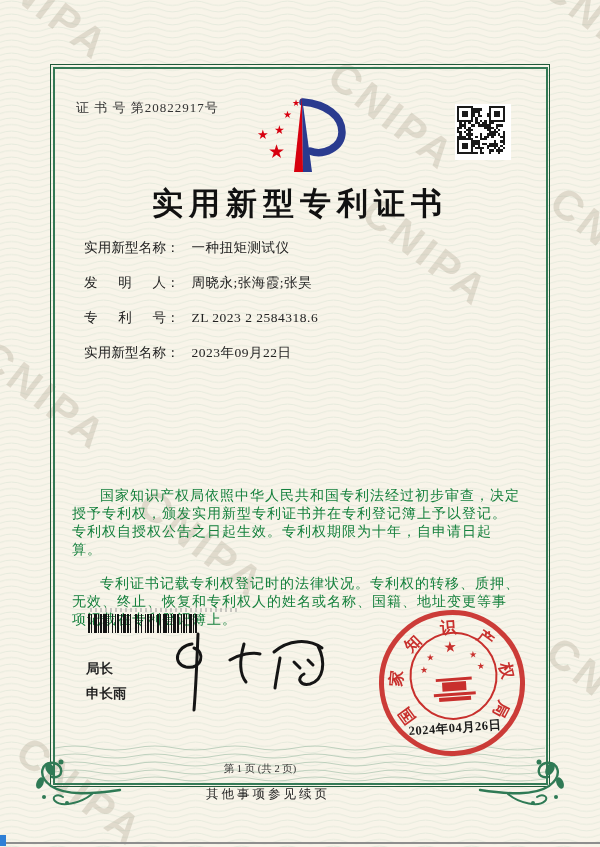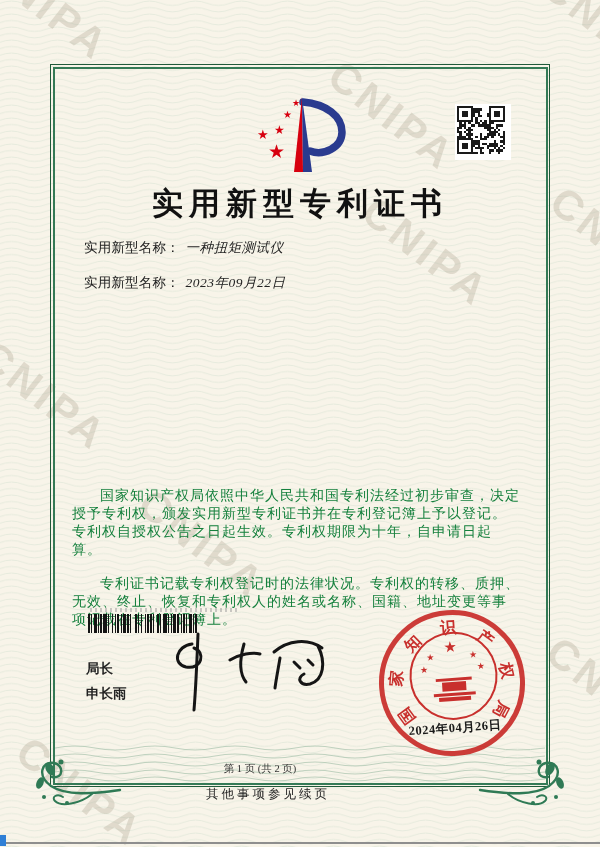--- a/index.html
+++ b/index.html
@@ -38,21 +38,21 @@
   .qr{left:455px;top:104px;width:52px;height:52px;background:#fff;padding:2px;}
 
   .title{left:0;top:183px;width:600px;text-align:center;font-size:31px;font-weight:700;
          letter-spacing:6px;color:#111;}
 
   
   .fields{left:76px;top:237px;width:450px;font-size:13.5px;color:#222;}
   .frow{margin-bottom:13px;line-height:22px;position:relative;white-space:nowrap;}
   .flabel{display:inline-block;width:82px;text-align:justify;text-align-last:justify;vertical-align:top;margin-left:8px;}
   .fcolon{display:inline-block;vertical-align:top;}
-  .fvalue{display:inline-block;margin-left:6px;vertical-align:top;letter-spacing:.5px;font-style:italic;}
+  .fvalue{display:inline-block;margin-left:12px;vertical-align:top;letter-spacing:.5px;}
   .fsecond{position:absolute;left:218px;top:0;}
 
   .paras{left:72px;top:487px;width:448px;font-size:14px;line-height:18px;color:#15803d;letter-spacing:1px;}
   .paras p{margin:0 0 16px 0;text-indent:2em;}
 
   .tinytext{left:90px;top:608px;width:148px;height:4px;opacity:.5;
             background:repeating-linear-gradient(90deg,#9a9a9a 0 2px,transparent 2px 5px);}
   .barcode{left:88px;top:614px;}
 
   .officer{left:86px;top:656px;font-family:"Liberation Sans","DejaVu Sans",sans-serif;
@@ -142,20 +142,21 @@
     </g>
     <g fill="#2f7a55">
       <ellipse cx="20" cy="13" rx="4" ry="7" transform="rotate(-28 20 13)"></ellipse>
       <ellipse cx="10" cy="27" rx="3.5" ry="6" transform="rotate(22 10 27)"></ellipse>
       <circle cx="31" cy="6" r="2.5"></circle>
       <circle cx="14" cy="41" r="2"></circle>
       <circle cx="37" cy="47" r="2"></circle>
     </g>
   </svg>
 
+  <div class="abs cert-no">证 书 号 第20822917号</div>
 
   <div class="abs logo">
     <svg width="100" height="88" viewBox="0 0 100 88" xmlns="http://www.w3.org/2000/svg">
       <path d="M51,10 C74,12 90,24 90,40 C90,56 71,64 58,59" fill="none" stroke="#2a3b8f" stroke-width="7.5" stroke-linecap="round"></path>
       <polygon points="50,5 42,80 51,80" fill="#d7000f"></polygon>
       <polygon points="50,5 51,80 60,80" fill="#2a3b8f"></polygon>
     </svg>
     <span class="star s1">★</span>
     <span class="star s2">★</span>
     <span class="star s3">★</span>
@@ -405,20 +406,26 @@
       </svg>
   </div>
 
   <div class="abs title">实用新型专利证书</div>
 
   <div class="abs fields">
     <div class="frow">
       <span class="flabel">实用新型名称</span><span class="fcolon">：</span><span class="fvalue">一种扭矩测试仪</span>
     </div>
     <div class="frow">
+      <span class="flabel">发明人</span><span class="fcolon">：</span><span class="fvalue">周晓永;张海霞;张昊</span>
+    </div>
+    <div class="frow">
+      <span class="flabel">专利号</span><span class="fcolon">：</span><span class="fvalue">ZL 2023 2 2584318.6</span>
+    </div>
+    <div class="frow">
       <span class="flabel">实用新型名称</span><span class="fcolon">：</span><span class="fvalue">2023年09月22日</span>
     </div>
   </div>
 
   <div class="abs paras">
     <p>国家知识产权局依照中华人民共和国专利法经过初步审查，决定授予专利权，颁发实用新型专利证书并在专利登记簿上予以登记。专利权自授权公告之日起生效。专利权期限为十年，自申请日起算。</p>
     <p>专利证书记载专利权登记时的法律状况。专利权的转移、质押、无效、终止、恢复和专利权人的姓名或名称、国籍、地址变更等事项记载在专利登记簿上。</p>
   </div>
 
   <div class="abs tinytext"></div>

